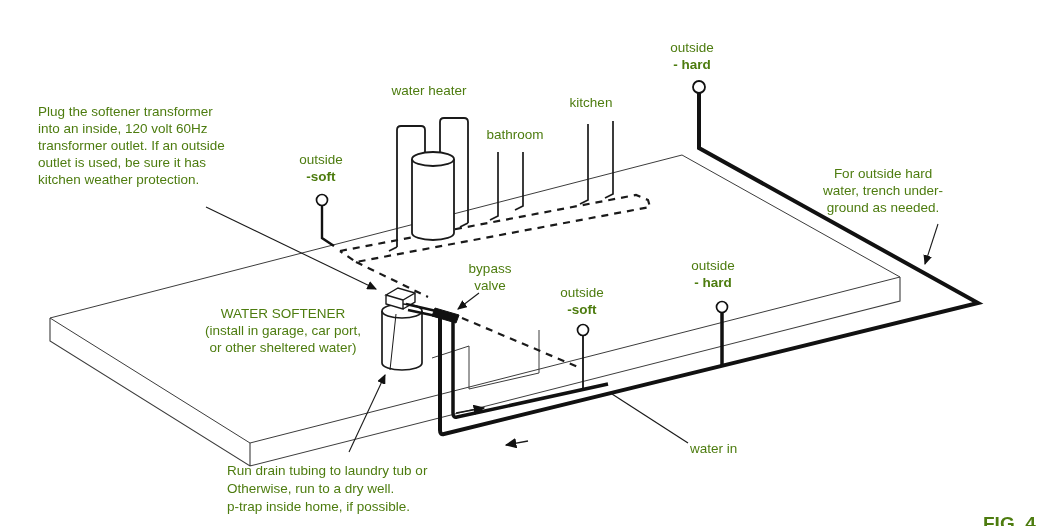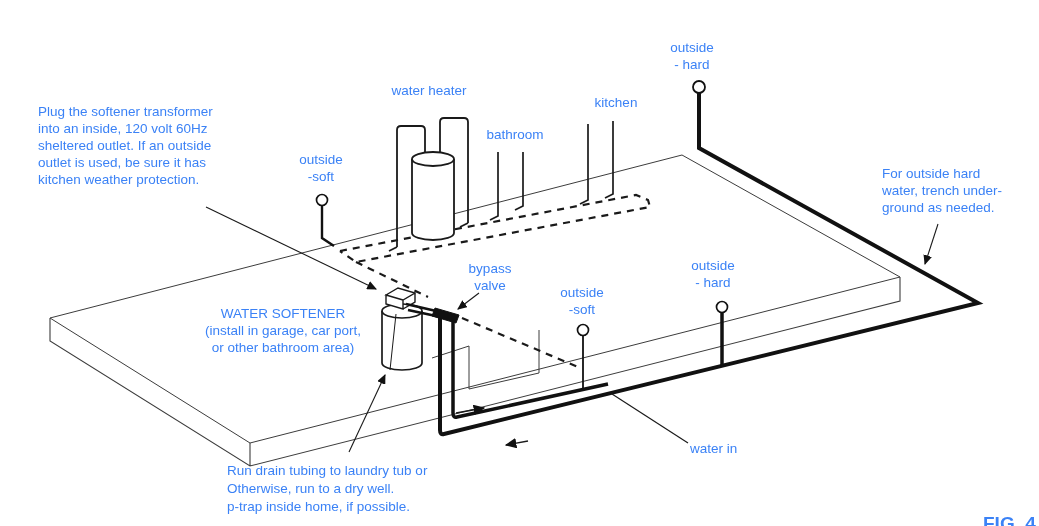--- a/index.html
+++ b/index.html
@@ -1,21 +1,21 @@
 <!DOCTYPE html>
 <html><head>
 <meta charset="utf-8">
 <style>
   html,body{margin:0;padding:0;background:#fff;}
   .canvas{position:relative;width:1039px;height:526px;background:#fff;overflow:hidden;
           font-family:"Liberation Sans", sans-serif;color:#111;}
   .canvas svg{position:absolute;left:0;top:0;}
-  .lbl{position:absolute;font-size:13.5px;line-height:17px;color:#3b82f6;white-space:nowrap;}
+  .lbl{position:absolute;font-size:13.5px;line-height:17px;color:#4d7c0f;white-space:nowrap;}
   .ctr{transform:translateX(-50%);text-align:center;}
-  .b{font-weight:normal;}
+  .b{font-weight:bold;}
   .note{font-size:13.5px;line-height:17px;}
   .drain{line-height:18px;}
   .fig{font-size:19px;font-weight:bold;margin-top:32px;}
   .sw-block{text-align:center;}
 </style>
 </head>
 <body>
 
 <div class="canvas">
 
@@ -67,28 +67,28 @@
     <path d="M349,452 L385,375" fill="none" stroke="#1a1a1a" stroke-width="1.1" marker-end="url(#ah)"></path>
     <path d="M612,394 L688,443" fill="none" stroke="#1a1a1a" stroke-width="1.2"></path>
 
     <path d="M456,413 L484,408" fill="none" stroke="#1a1a1a" stroke-width="1.3" marker-end="url(#ah)"></path>
     <path d="M528,441 L506,445" fill="none" stroke="#1a1a1a" stroke-width="1.3" marker-end="url(#ah)"></path>
   </svg>
 
   <div class="lbl note" style="left:38px;top:103px;">
     <div>Plug the softener transformer</div>
     <div>into an inside, 120 volt 60Hz</div>
-    <div>sheltered outlet. If an outside</div>
+    <div>transformer outlet. If an outside</div>
     <div>outlet is used, be sure it has</div>
     <div>kitchen weather protection.</div>
   </div>
 
   <div class="lbl ctr" style="left:429px;top:82px;">water heater</div>
   <div class="lbl ctr" style="left:515px;top:126px;">bathroom</div>
-  <div class="lbl ctr" style="left:616px;top:94px;">kitchen</div>
+  <div class="lbl ctr" style="left:591px;top:94px;">kitchen</div>
 
   <div class="lbl ctr" style="left:692px;top:39px;">
     <div>outside</div>
     <div class="b">- hard</div>
   </div>
 
   <div class="lbl ctr" style="left:321px;top:151px;">
     <div>outside</div>
     <div class="b">-soft</div>
   </div>
@@ -104,24 +104,24 @@
   </div>
 
   <div class="lbl ctr" style="left:490px;top:260px;">
     <div>bypass</div>
     <div>valve</div>
   </div>
 
   <div class="lbl ctr sw-block" style="left:283px;top:305px;">
     <div>WATER SOFTENER</div>
     <div>(install in garage, car port,</div>
-    <div>or other bathroom area)</div>
+    <div>or other sheltered water)</div>
   </div>
 
-  <div class="lbl note" style="left:882px;top:165px;">
+  <div class="lbl note" style="left:823px;top:165px;text-align:center;">
     <div>For outside hard</div>
     <div>water, trench under-</div>
     <div>ground as needed.</div>
   </div>
 
   <div class="lbl" style="left:690px;top:440px;">water in</div>
 
   <div class="lbl note drain" style="left:227px;top:462px;">
     <div>Run drain tubing to laundry tub or</div>
     <div>Otherwise, run to a dry well.</div>

